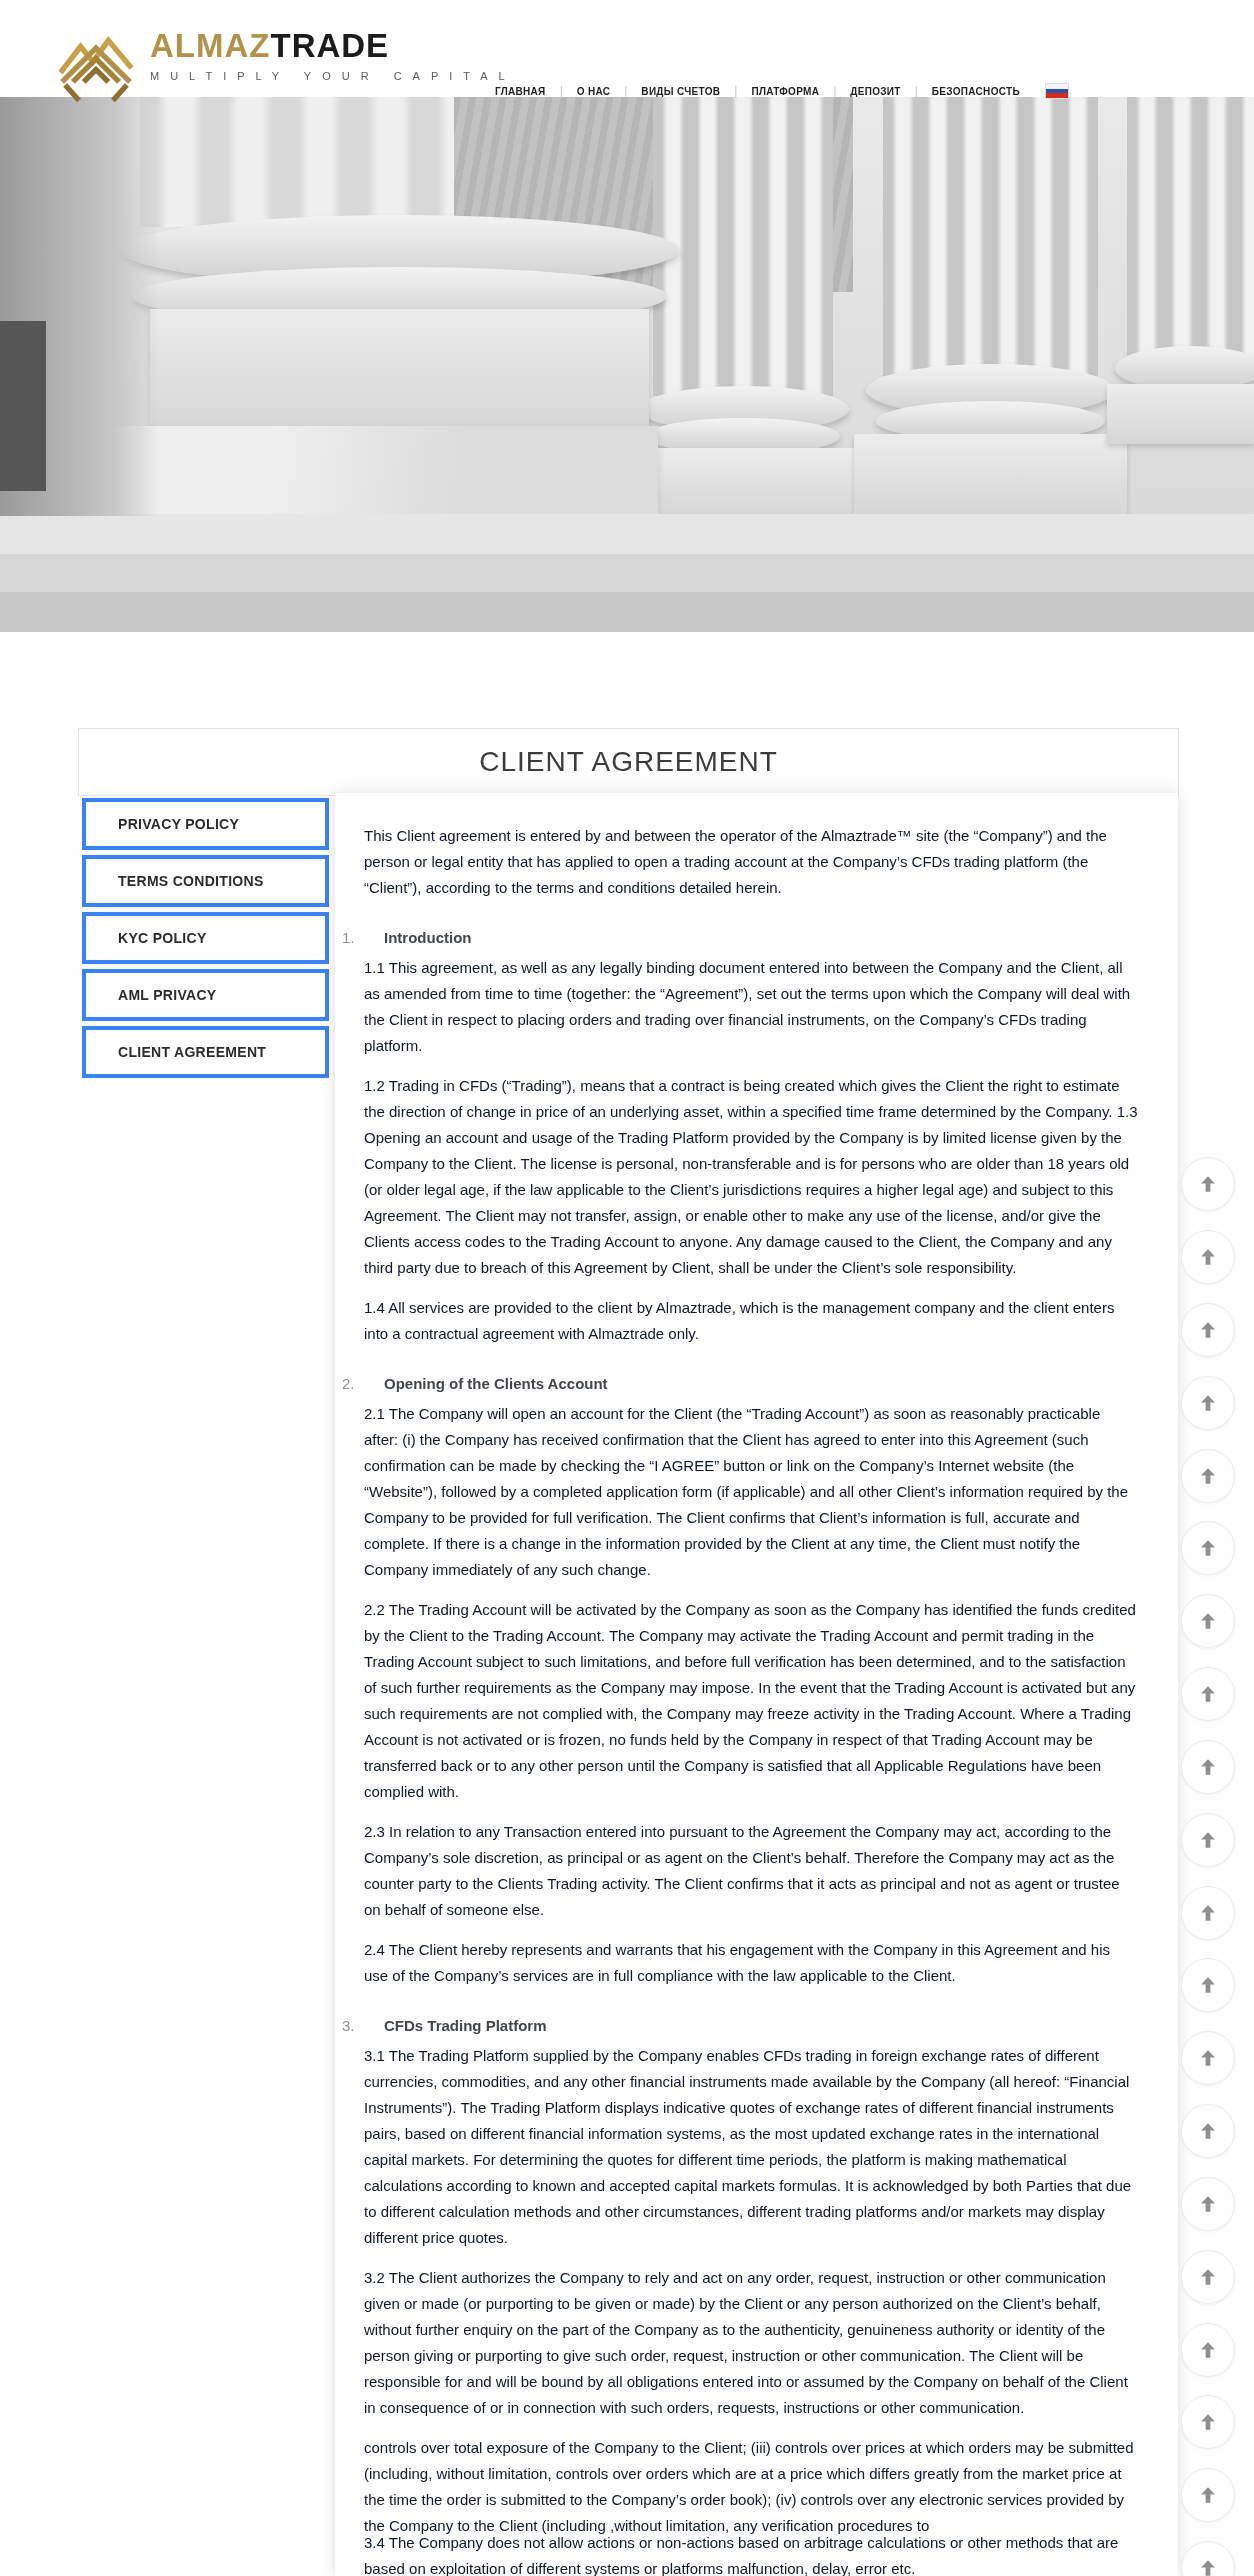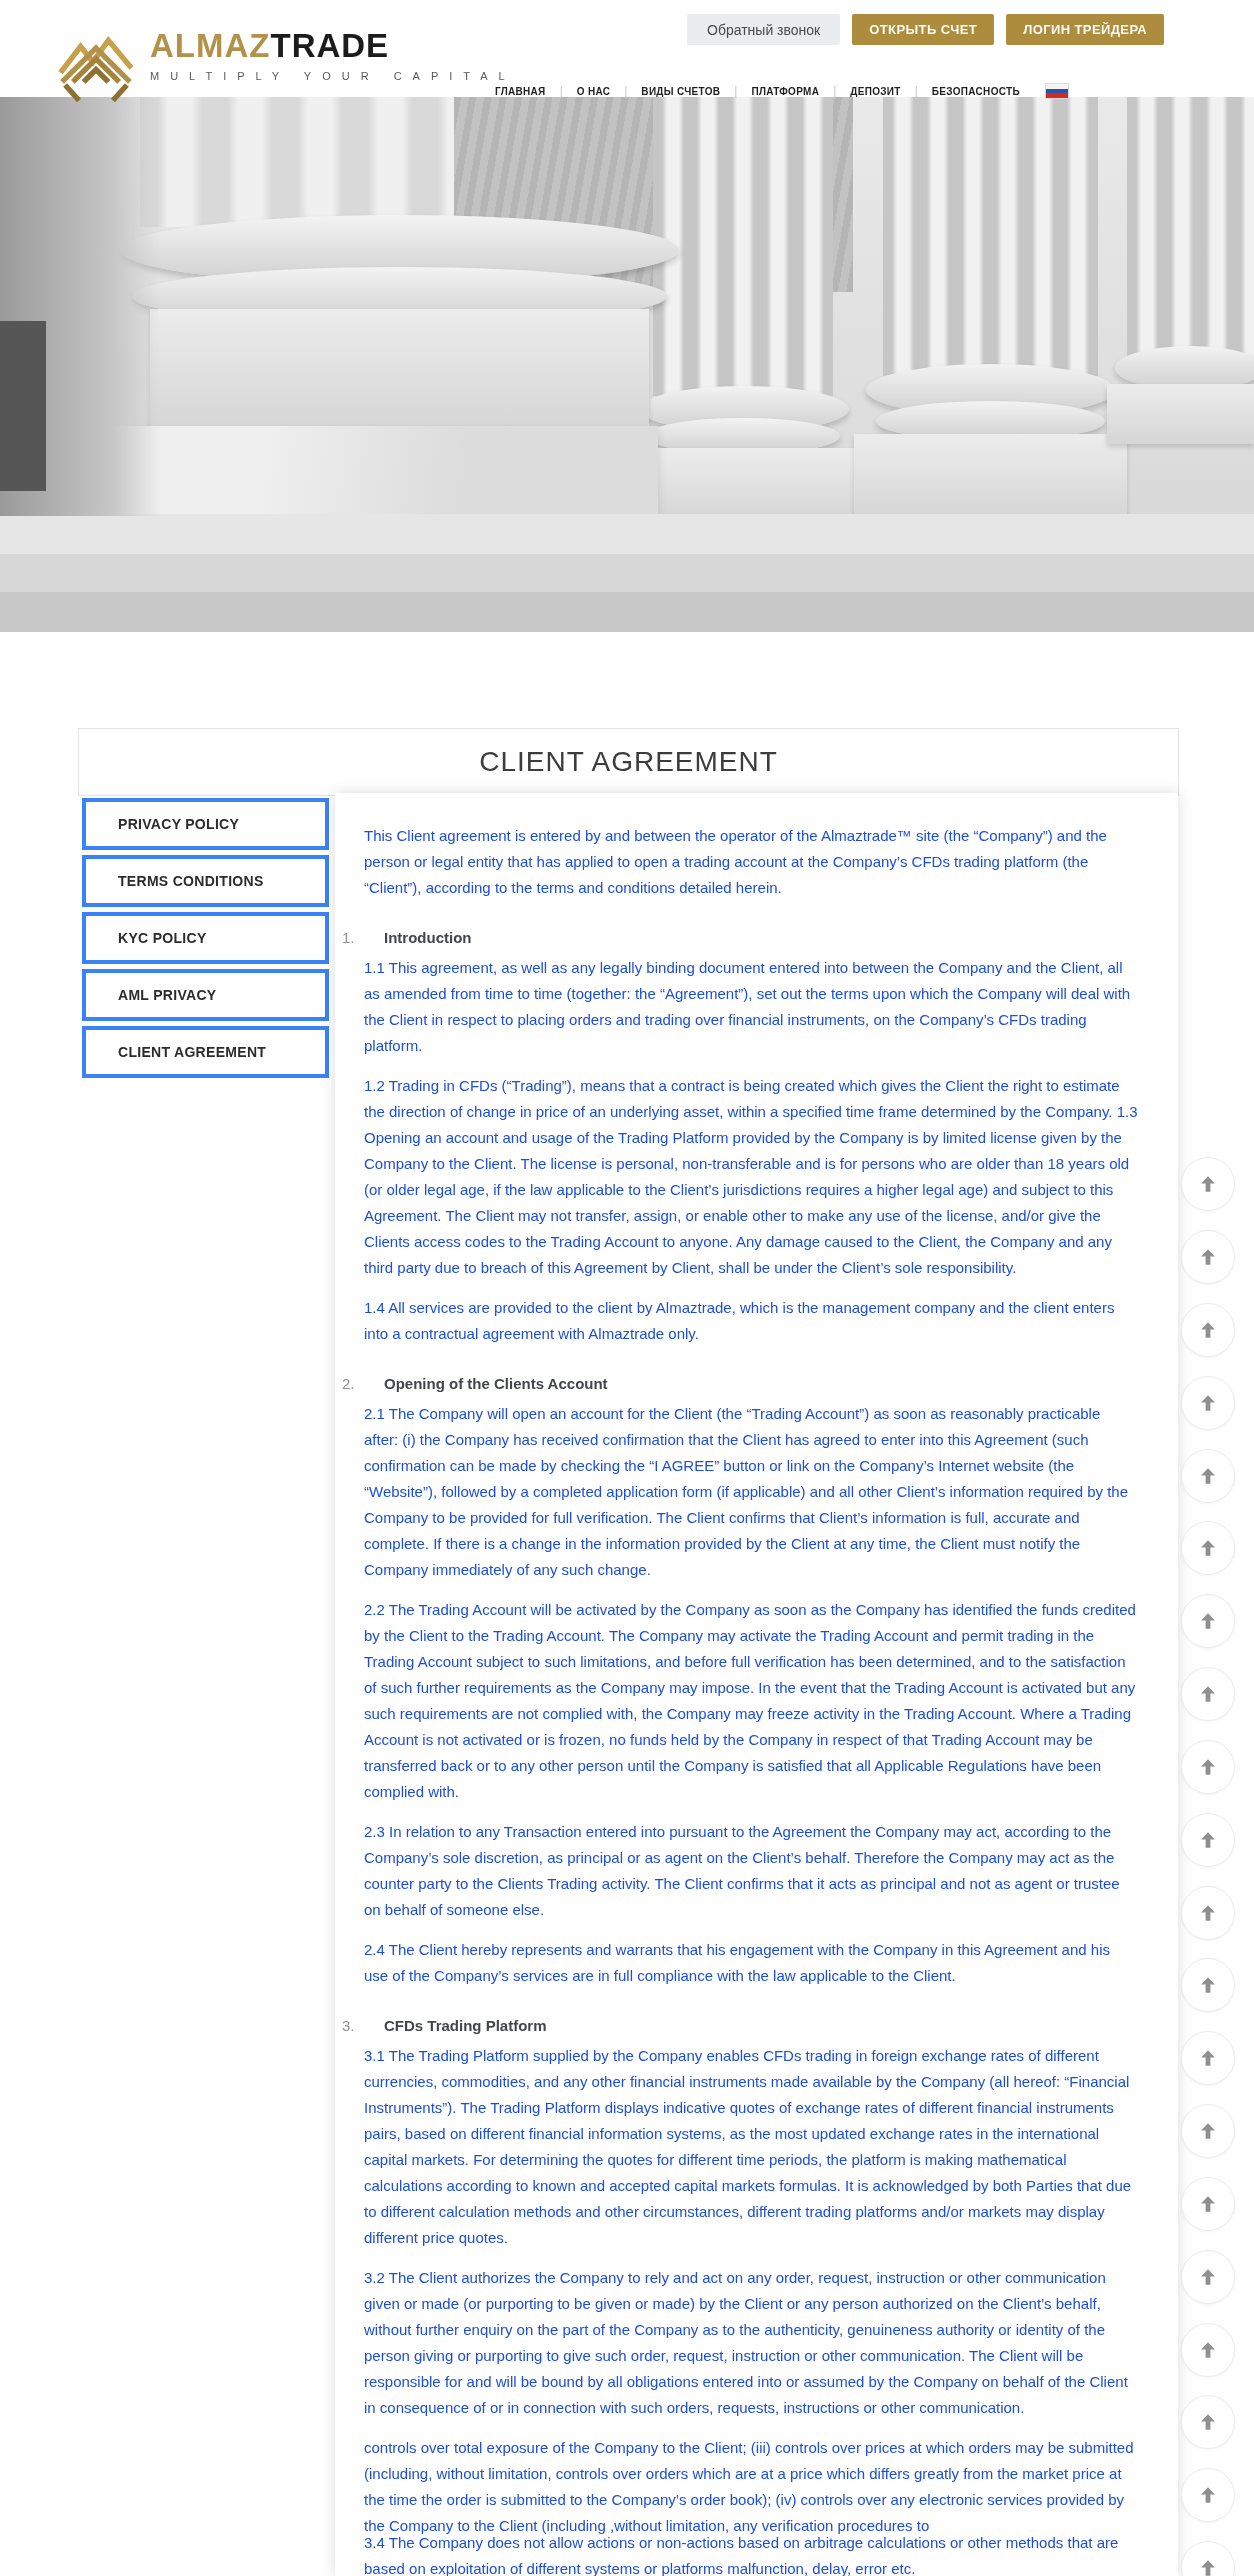--- a/index.html
+++ b/index.html
@@ -74,21 +74,21 @@
   .title-card h1{margin:0;font-size:28px;font-weight:400;color:#3c3c3c;letter-spacing:1px;}
 
   .sidebar{position:absolute;top:798px;left:82px;width:247px;}
   .side-item{height:52px;border:4px solid #3b82f6;background:#fff;margin-bottom:5px;
         display:flex;align-items:center;padding-left:32px;box-sizing:border-box;
         font-size:14px;font-weight:bold;color:#2b2b2b;letter-spacing:0.3px;cursor:pointer;}
 
   .panel{position:absolute;top:793px;left:335px;width:843px;height:1783px;background:#fff;
         box-shadow:0 0 14px rgba(0,0,0,.14);box-sizing:border-box;
         padding:30px 40px 0 29px;overflow:hidden;}
-  .block-p{margin:0 0 14px 0;font-size:15px;line-height:26px;color:#1d4ed8;}
+  .block-p{margin:0 0 14px 0;font-size:15px;line-height:26px;color:#0f172a;}
   .block-h{position:relative;margin:24px 0 4px 0;font-size:15px;line-height:26px;}
   .block-h .num{position:absolute;left:-22px;color:#8d9094;}
   .block-h .h-text{font-weight:bold;color:#42464b;margin-left:20px;}
   .block-p.glitch{margin-top:-23px;}
 
   
   .scroll-top{position:absolute;left:1181px;width:54px;height:54px;border-radius:50%;
         background:#fff;border:1px solid #ececec;box-shadow:0 1px 3px rgba(0,0,0,.05);
         display:flex;align-items:center;justify-content:center;cursor:pointer;padding:0;z-index:8;}
   .scroll-top svg{width:22px;height:22px;}
@@ -106,25 +106,20 @@
         <path d="M20 70 L50 40 L80 70" stroke="#a5843a" stroke-width="7"></path>
         <path d="M34 70 L50 54 L66 70" stroke="#8f7030" stroke-width="7"></path>
         <path d="M10 74 L28 94 M90 74 L72 94" stroke="#8f7030" stroke-width="7"></path>
       </svg>
       <div class="logo-text">
         <div class="brand"><span class="gold">ALMAZ</span><span class="dark">TRADE</span></div>
         <div class="tagline">MULTIPLY YOUR CAPITAL</div>
       </div>
     </div>
 
-    <div class="header-actions" id="header-actions">
-        <button class="btn light">Обратный звонок</button>
-        <button class="btn gold">ОТКРЫТЬ СЧЕТ</button>
-        <button class="btn gold">ЛОГИН ТРЕЙДЕРА</button>
-      </div>
 
     <nav id="main-nav">
         <span class="nav-item">ГЛАВНАЯ</span>
         <span class="nav-sep">|</span>
         <span class="nav-item">О НАС</span>
         <span class="nav-sep">|</span>
         <span class="nav-item">ВИДЫ СЧЕТОВ</span>
         <span class="nav-sep">|</span>
         <span class="nav-item">ПЛАТФОРМА</span>
         <span class="nav-sep">|</span>

